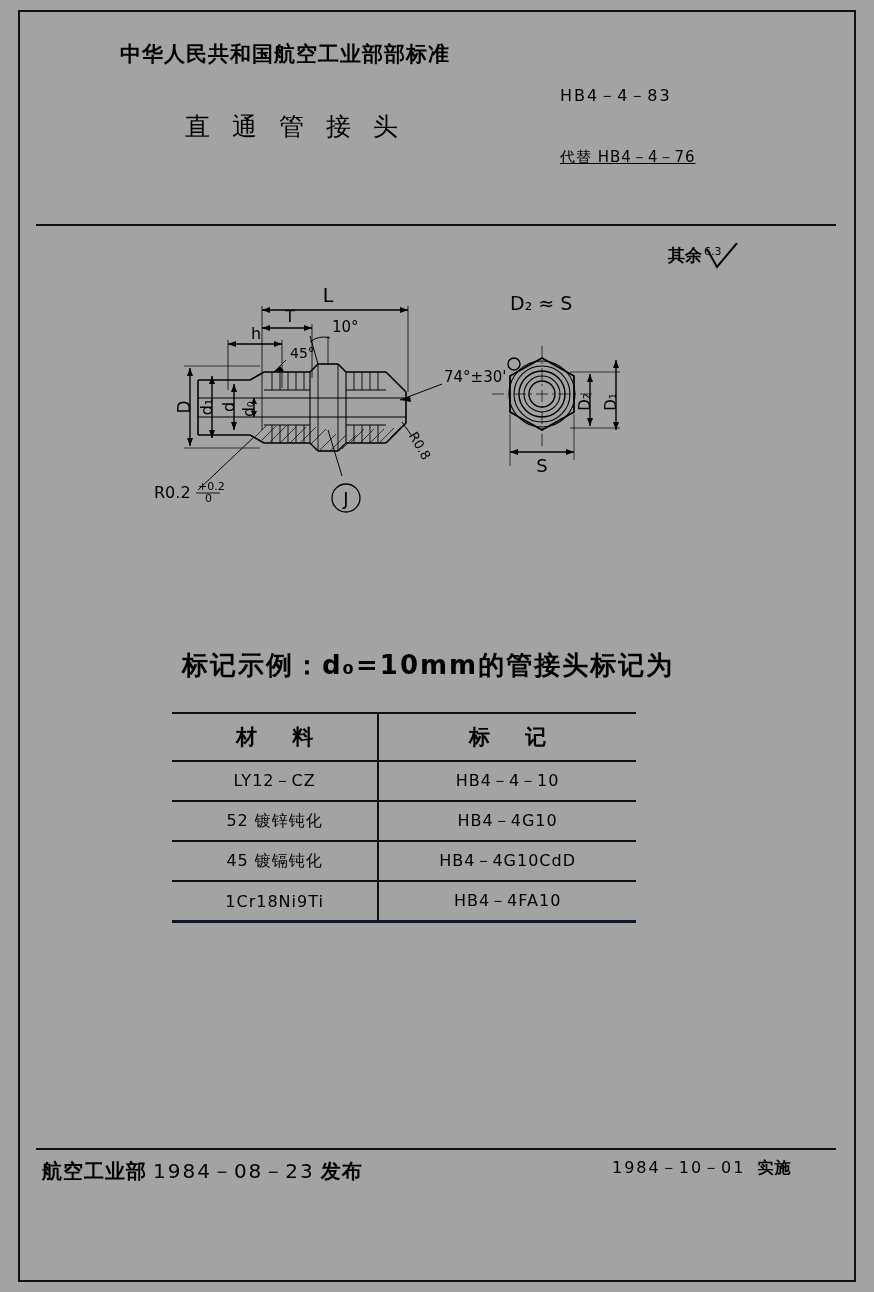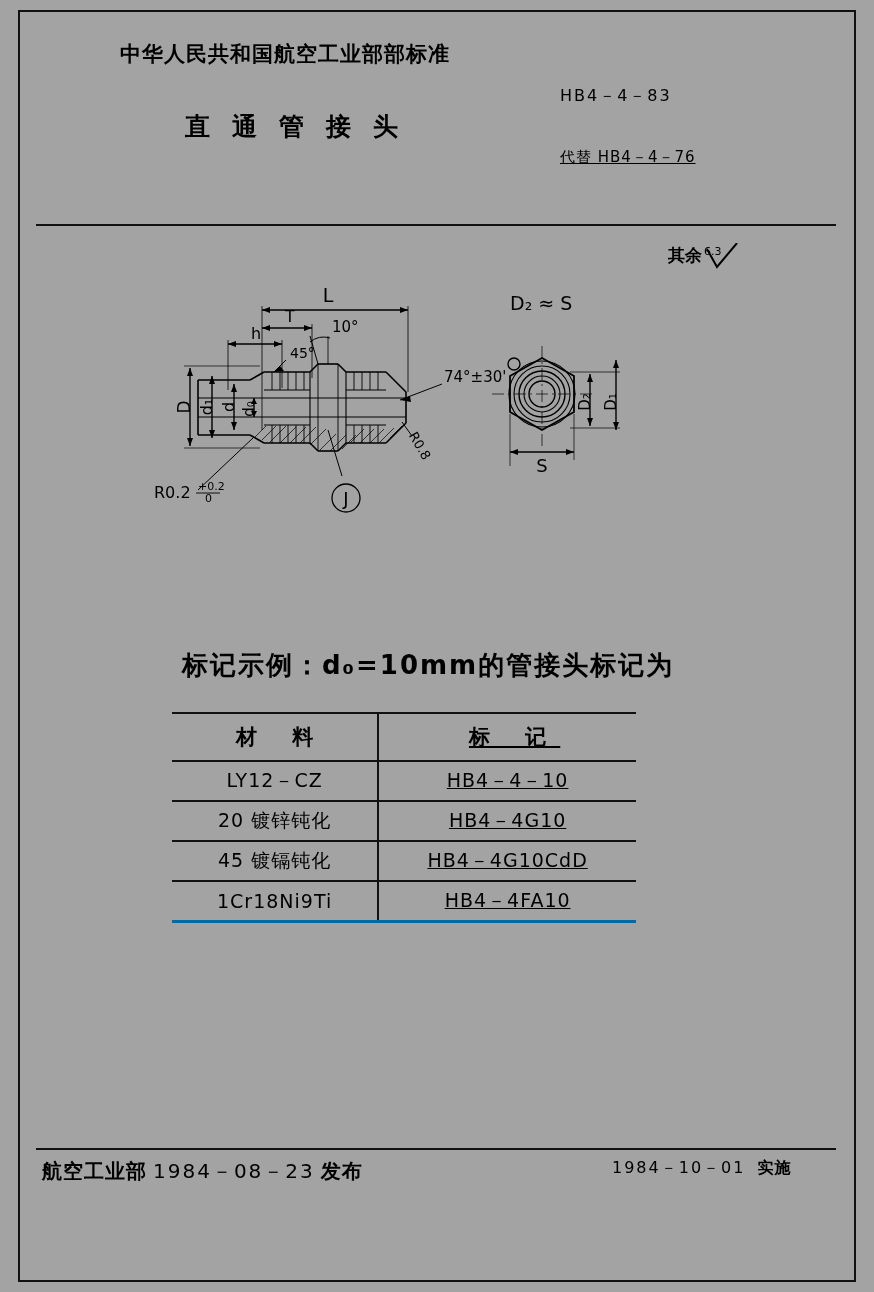--- a/index.html
+++ b/index.html
@@ -37,21 +37,21 @@
     font-weight: bold;
     letter-spacing: 1px;
     color: #000;
     white-space: nowrap;
   }
   .hdr-title {
     position: absolute;
     left: 185px;
     top: 110px;
     font-size: 25px;
-    font-weight: bold;
+    font-weight: normal;
     letter-spacing: 22px;
     color: #000;
     white-space: nowrap;
   }
   .hdr-std-no {
     position: absolute;
     left: 560px;
     top: 86px;
     font-size: 16px;
     letter-spacing: 2px;
@@ -124,38 +124,38 @@
     left: 172px;
     top: 712px;
     width: 464px;
     border-collapse: collapse;
   }
   #mark-table td {
     padding: 0;
     text-align: center;
     vertical-align: middle;
     height: 38px;
-    font-size: 19px;
+    font-size: 16px;
     letter-spacing: 1px;
     color: #000;
     font-family: "DejaVu Sans", sans-serif;
   }
   #mark-table .col-mat { width: 206px; border-right: 2px solid #111; }
-  #mark-table .col-mark { width: 258px; text-decoration: underline; }
+  #mark-table .col-mark { width: 258px; }
   #mark-table thead td {
     font-weight: bold;
     letter-spacing: 14px;
     text-indent: 14px;
     font-size: 21px;
     border-top: 2px solid #111;
     border-bottom: 2px solid #111;
     height: 46px;
   }
   #mark-table tbody tr td { border-bottom: 2px solid #111; }
-  #mark-table tbody tr:last-child td { border-bottom: 3px solid #0369a1; }
+  #mark-table tbody tr:last-child td { border-bottom: 3px solid #0f172a; }
 
   
   .footer-rule {
     position: absolute;
     left: 36px;
     top: 1148px;
     width: 800px;
     height: 2px;
     background: #111;
   }
@@ -405,21 +405,21 @@
         <td class="col-mat">材 料</td>
         <td class="col-mark">标 记</td>
       </tr>
     </thead>
     <tbody>
       <tr>
         <td class="col-mat">LY12－CZ</td>
         <td class="col-mark">HB4－4－10</td>
       </tr>
       <tr>
-        <td class="col-mat">20 镀锌钝化</td>
+        <td class="col-mat">52 镀锌钝化</td>
         <td class="col-mark">HB4－4G10</td>
       </tr>
       <tr>
         <td class="col-mat">45 镀镉钝化</td>
         <td class="col-mark">HB4－4G10CdD</td>
       </tr>
       <tr>
         <td class="col-mat">1Cr18Ni9Ti</td>
         <td class="col-mark">HB4－4FA10</td>
       </tr>

